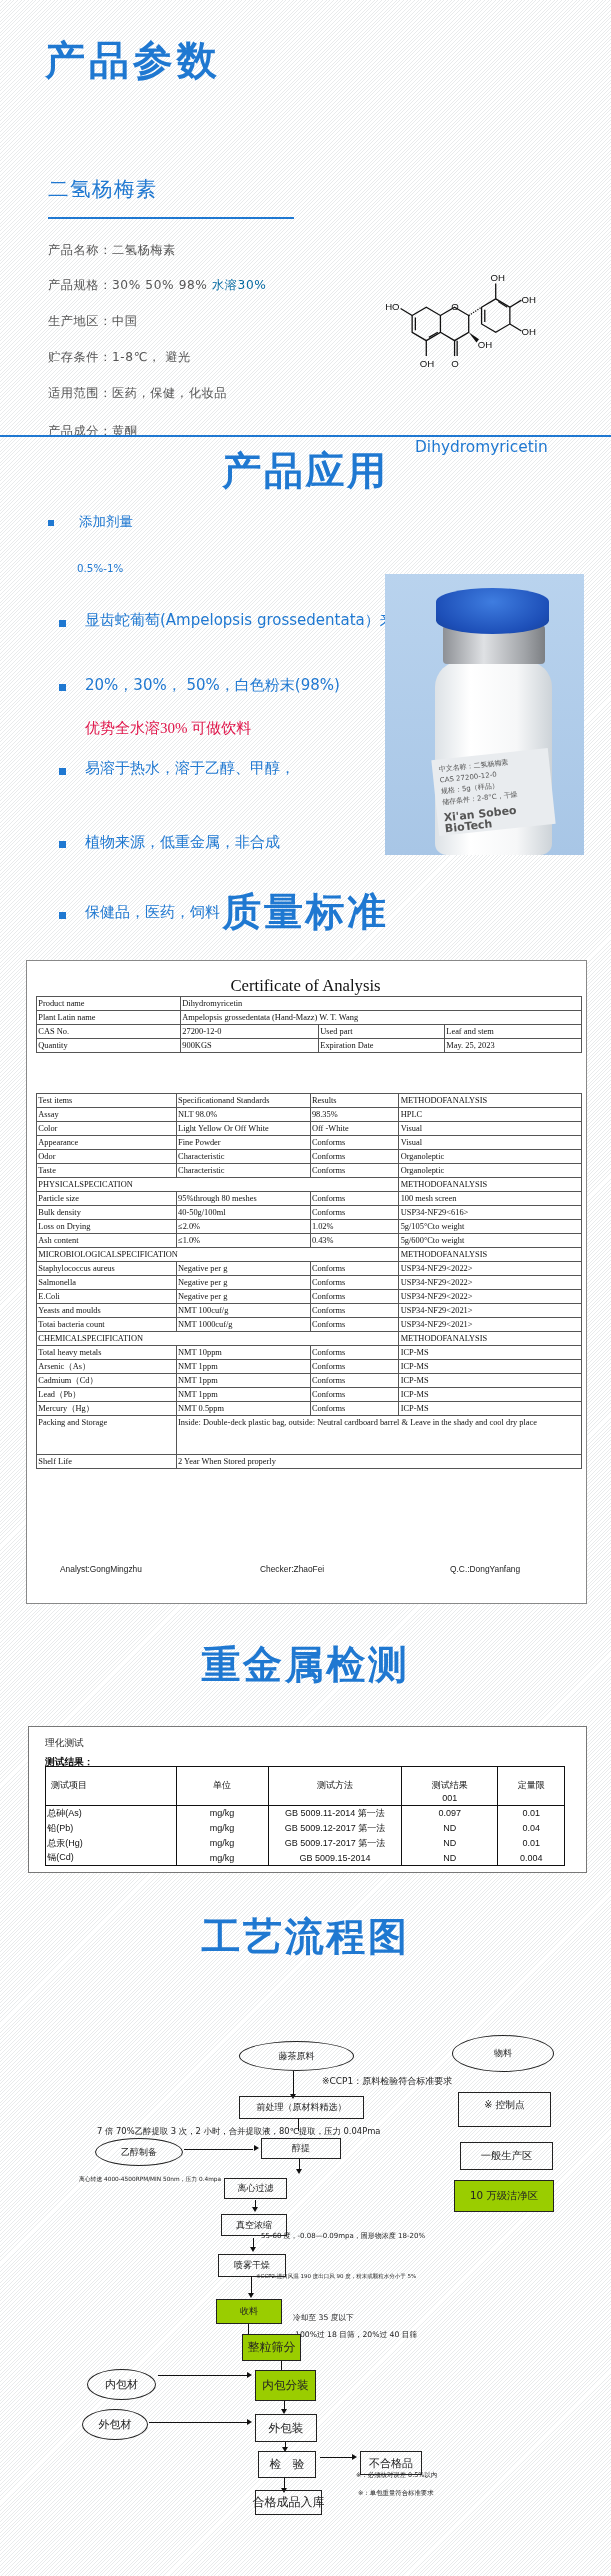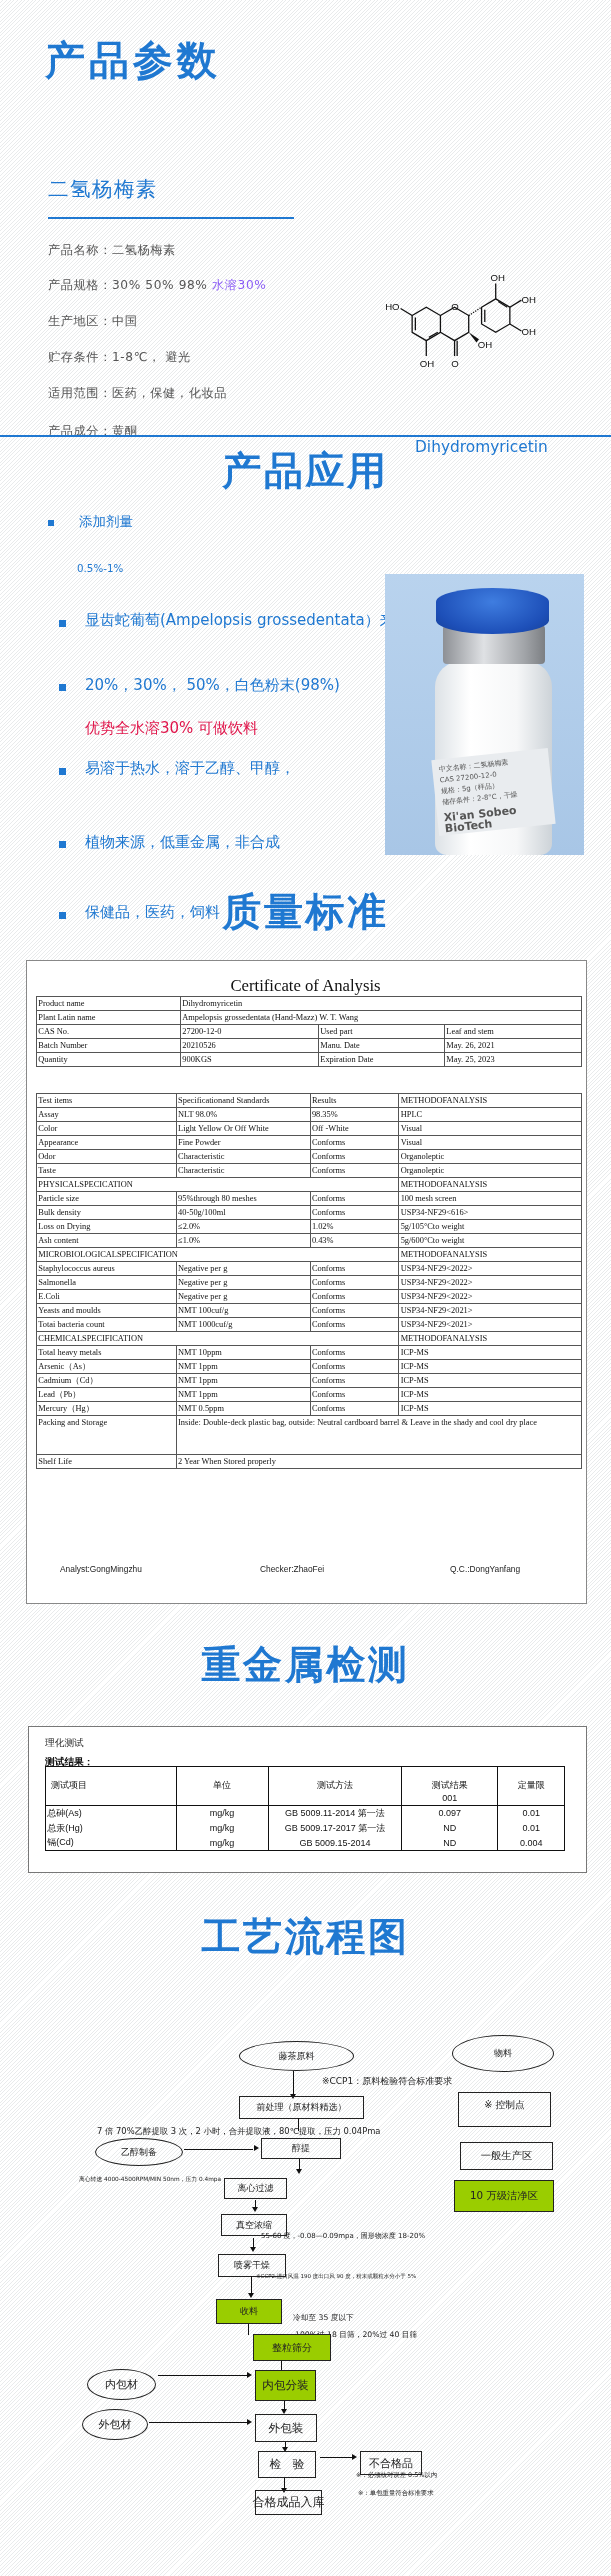--- a/index.html
+++ b/index.html
@@ -15,29 +15,29 @@
     overflow: hidden;
   }
   .abs { position: absolute; }
   .sec-title { position: absolute; left: 0; width: 611px; text-align: center; color: #1f78d1; font-size: 39px; font-weight: bold; letter-spacing: 2.6px; }
 
   
   .big-title { left: 45px; top: 33px; font-size: 40px; color: #1f78d1; font-weight: bold; letter-spacing: 3.9px; }
   .prod-name { left: 48px; top: 175px; font-size: 20.6px; color: #1f78d1; letter-spacing: 1.3px; }
   .prod-underline { left: 48px; top: 217px; width: 246px; height: 1.9px; background: #1f78d1; }
   .param { left: 48px; font-size: 12.2px; color: #555; letter-spacing: 0.6px; white-space: nowrap; }
-  .param .red { color: #8b5cf6; margin-top: 29px; }
+  .param .red { color: #0369a1; margin-top: 29px; }
   .mol-label { left: 415px; top: 438px; font-size: 15.4px; color: #1f78d1; }
   .dosage-bullet { left: 48px; top: 520px; width: 6.4px; height: 6.4px; background: #1f78d1; }
   .dosage-label { left: 79px; top: 513px; font-size: 13.5px; color: #1f78d1; }
   .dosage-val { left: 77px; top: 562px; font-size: 10.3px; color: #1f78d1; }
   .divider1 { left: 0; top: 435px; width: 611px; height: 1.9px; background: #1f78d1; }
   .app-bullet { position: absolute; left: 59px; width: 7px; height: 7px; background: #1f78d1; }
   .app-text { position: absolute; left: 85px; font-size: 15px; color: #1f78d1; white-space: nowrap; }
-  .app-red { position: absolute; left: 85px; font-size: 15px; color: #e0154a; white-space: nowrap; }
+  .app-red { position: absolute; left: 85px; font-size: 15px; color: #e0154a; white-space: nowrap; font-family: Liberation Serif, serif; }
   .photo { left: 385px; top: 574px; width: 199px; height: 281px; background: linear-gradient(180deg, #b9d3ee 0%, #a8c6e6 100%); overflow: hidden; }
   .vial-cap { position: absolute; left: 51px; top: 14px; width: 113px; height: 46px; background: radial-gradient(ellipse at 50% 30%, #3f7de0 0%, #1d4fb8 70%, #163f95 100%); border-radius: 50% / 30%; }
   .vial-neck { position: absolute; left: 58px; top: 51px; width: 102px; height: 39px; background: linear-gradient(90deg, #8d9095, #dfe1e4 40%, #a1a4a8 80%, #7c7f83); border-radius: 3.9px; }
   .vial-body { position: absolute; left: 50px; top: 87px; width: 117px; height: 194px; background: linear-gradient(90deg, #dde2e6 0%, #ffffff 30%, #f6f7f8 70%, #cdd3d8 100%); border-radius: 26px 26px 11.6px 11.6px; }
   .vial-label { position: absolute; left: 50px; top: 180px; width: 117px; height: 76px; background: #e9ecef; transform: rotate(-6deg); font-size: 7px; color: #555; padding: 5.1px 6.4px; line-height: 11px; }
   .vial-label .brand { font-size: 11px; font-weight: bold; color: #555; margin-top: 3.9px; }
 
   
   .coa-box { left: 26px; top: 960px; width: 561px; height: 644px; background: #fff; border: 0.6px solid #888; }
   .coa-title { left: 0; width: 611px; top: 976px; text-align: center; font-family: "Liberation Serif", "DejaVu Serif", serif; font-size: 16.7px; color: #111; }
@@ -187,26 +187,20 @@
         <td>Plant Latin name</td>
         <td colspan="3">Ampelopsis grossedentata (Hand-Mazz) W. T. Wang</td>
       </tr>
   <tr>
         <td>CAS No.</td>
         <td>27200-12-0</td>
         <td>Used part</td>
         <td>Leaf and stem</td>
       </tr>
   <tr>
-        <td>Batch Number</td>
-        <td>20210526</td>
-        <td>Manu. Date</td>
-        <td>May. 26, 2021</td>
-      </tr>
-  <tr>
         <td>Quantity</td>
         <td>900KGS</td>
         <td>Expiration Date</td>
         <td>May. 25, 2023</td>
       </tr>
 </tbody>
   </table>
 
 <table class="coa" id="test-table" style="left:36px;top:1093px;width:546px">
   <colgroup>
@@ -390,20 +384,27 @@
     <th>定量限</th>
   </tr>
   <tr>
         <td>总砷(As)</td>
         <td>mg/kg</td>
         <td>GB 5009.11-2014 第一法</td>
         <td>0.097</td>
         <td>0.01</td>
       </tr>
   <tr>
+        <td>铅(Pb)</td>
+        <td>mg/kg</td>
+        <td>GB 5009.12-2017 第一法</td>
+        <td>ND</td>
+        <td>0.04</td>
+      </tr>
+  <tr>
         <td>总汞(Hg)</td>
         <td>mg/kg</td>
         <td>GB 5009.17-2017 第一法</td>
         <td>ND</td>
         <td>0.01</td>
       </tr>
   <tr>
         <td>镉(Cd)</td>
         <td>mg/kg</td>
         <td>GB 5009.15-2014</td>
@@ -445,21 +446,21 @@
 <div class="fc fc-rect" style="left:218px;top:2254px;width:68px;height:22.5px">喷雾干燥</div>
 <div class="fc-note" style="left:256px;top:2273px;font-size:5.5px">※CCP2.进口风温 190 度出口风 90 度，粉末或颗粒水分小于 5%</div>
 <div class="fc-line-v" style="left:251px;top:2276px;height:16.7px"></div>
 <div class="arrow-d" style="left:248px;top:2293px"></div>
 
 <div class="fc fc-green" style="left:216px;top:2299px;width:66px;height:25px">收料</div>
 <div class="fc-note" style="left:293px;top:2313px;font-size:7.7px">冷却至 35 度以下</div>
 <div class="fc-note" style="left:295px;top:2330px;font-size:7.7px">100%过 18 目筛，20%过 40 目筛</div>
 <div class="fc-line-v" style="left:248px;top:2324px;height:11px"></div>
 
-<div class="fc fc-green" style="left:253px;top:2334px;width:78px;height:27px;font-size:10px">整粒筛分</div>
+<div class="fc fc-green" style="left:242px;top:2334px;width:59px;height:27px;font-size:12px">整粒筛分</div>
 <div class="fc-line-v" style="left:281px;top:2361px;height:9px"></div>
 
 <div class="fc fc-oval" style="left:87px;top:2369px;width:69px;height:31px;font-size:11px">内包材</div>
 <div class="fc-line-h" style="left:158px;top:2375px;width:89px"></div>
 <div class="arrow-r" style="left:247px;top:2372px"></div>
 
 <div class="fc fc-green" style="left:255px;top:2370px;width:61px;height:31px;font-size:11.6px">内包分装</div>
 <div class="fc-line-v" style="left:284px;top:2401px;height:7.7px"></div>
 <div class="arrow-d" style="left:281px;top:2409px"></div>
 

